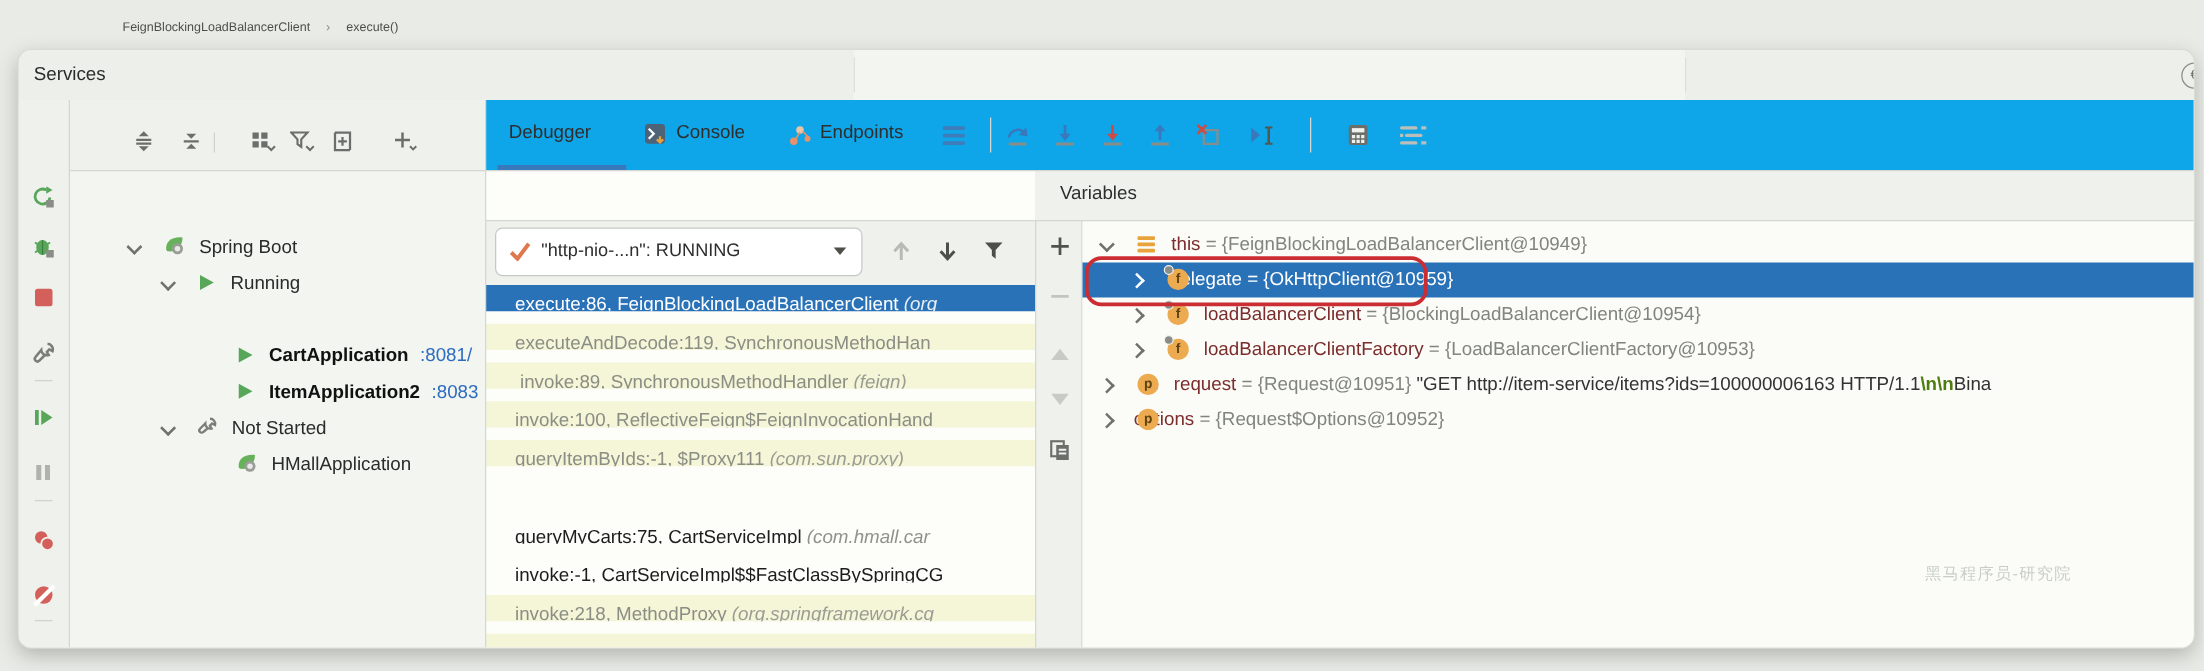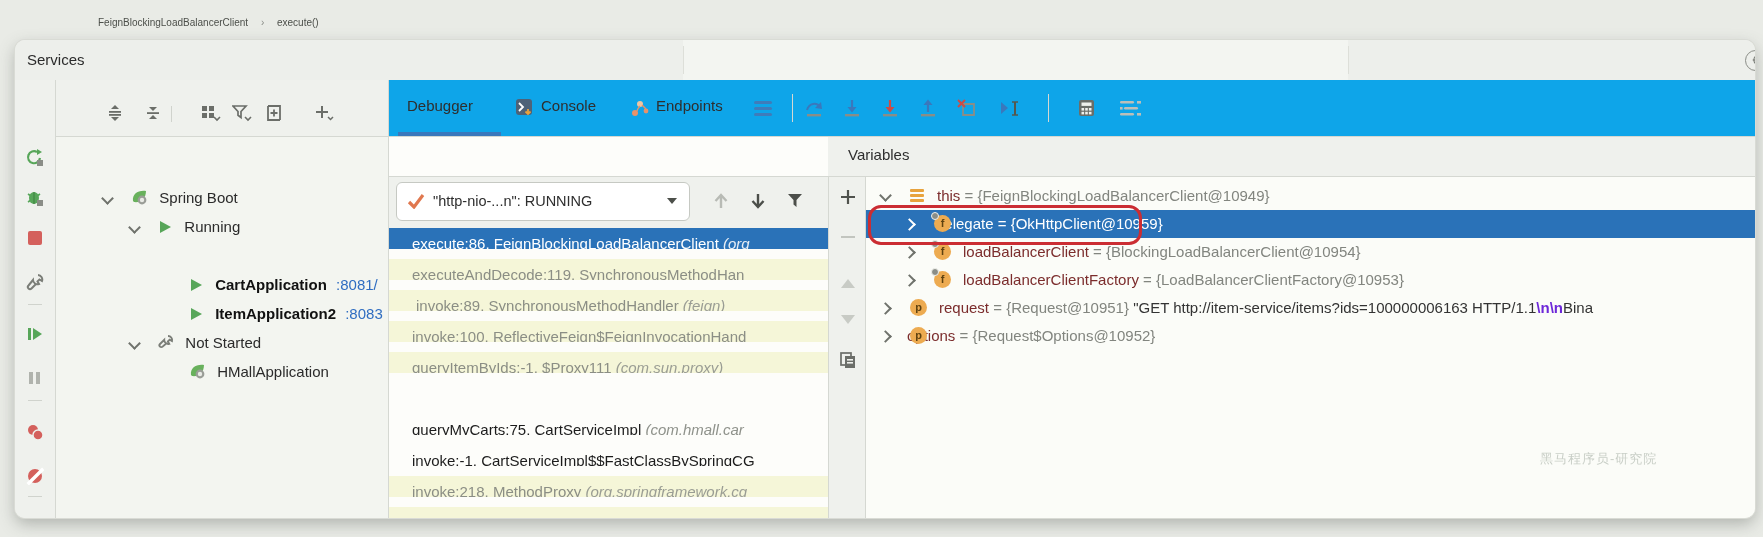--- a/index.html
+++ b/index.html
@@ -66,21 +66,21 @@
   .watch-strip .ic{position:absolute;left:10px;width:18px;height:18px;}
   
   .vars-header{left:813px;top:96px;width:927px;height:40px;background:#eff1ed;}
   .vars-title{position:absolute;left:20px;top:0;line-height:38px;font-size:15px;color:#2e2e2e;}
   .vars-panel{left:851px;top:136px;width:889px;height:342px;background:#fbfcf8;}
   .var-row{position:absolute;left:0;width:889px;height:28px;line-height:28px;font-size:15px;white-space:nowrap;overflow:hidden;}
   .var-row.selected{background:#2a72b8;color:#fff;}
   .vname{color:#7b2c2c;}
   .vval{color:#82857f;}
   .vstr{color:#333333;}
-  .vesc{color:#6d28d9;font-weight:700;text-align:right;}
+  .vesc{color:#4d7c0f;font-weight:700;text-align:right;}
   .var-row.selected .vname,.var-row.selected .vval{color:#ffffff;}
   .vicon{position:absolute;top:5px;width:17px;height:17px;border-radius:50%;background:#edab51;
          text-align:center;line-height:17px;font-size:11px;font-weight:700;color:#5f4210;}
   .pin{position:absolute;left:-3px;top:-3px;width:6px;height:6px;border-radius:50%;background:#8a8d87;border:1px solid #f0f1ec;}
   .bars-icon{position:absolute;top:7px;width:14px;height:14px;}
   .bars-icon i{display:block;height:3px;background:#e8a33d;border-radius:1px;margin-bottom:2px;}
   .annotate{position:absolute;left:853px;top:165px;width:268px;height:34px;border:3px solid #cb2d33;border-radius:13px;background:transparent;pointer-events:none;}
   .watermark{left:1525px;top:410px;font-size:13px;color:rgba(125,138,125,0.40);letter-spacing:1px;}
   svg{display:block;}
 </style>

